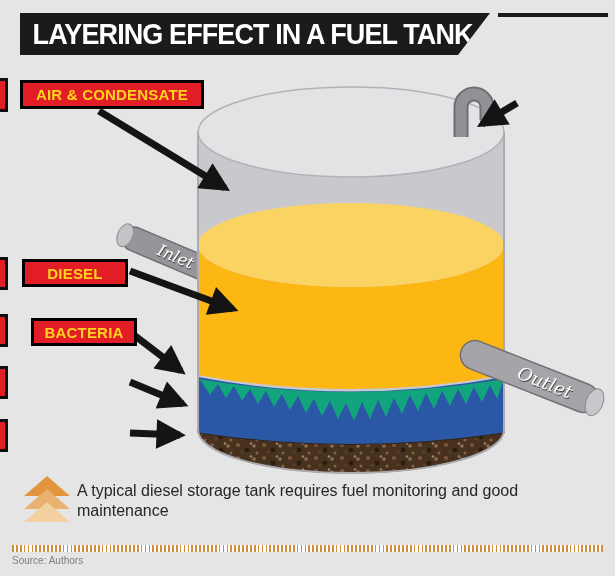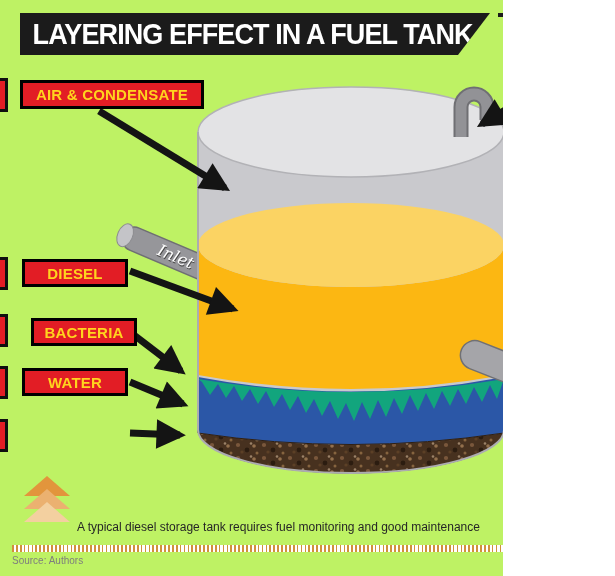--- a/index.html
+++ b/index.html
@@ -1,17 +1,17 @@
 <!DOCTYPE html>
 <html><head>
 <meta charset="utf-8">
 <style>
   html,body{margin:0;padding:0;background:#ffffff;}
   .stage{
-    position:relative;width:503px;height:576px;background:#bef264;overflow:hidden;
+    position:relative;width:615px;height:576px;background:#e5e5e5;overflow:hidden;
     font-family:"Liberation Sans",sans-serif;
   }
   
   .title-banner{
     position:absolute;left:20px;top:13px;width:470px;height:42px;background:#1b1b1b;
     clip-path:polygon(0 0,100% 0,calc(100% - 32px) 100%,0 100%);
     display:flex;align-items:center;
   }
   .title-text{
     color:#ffffff;font-size:30px;font-weight:bold;letter-spacing:-1px;
@@ -34,21 +34,21 @@
   
   .edge-frag{
     position:absolute;left:-4px;width:12px;background:#e21d25;
     border:3px solid #0f0f0f;box-sizing:border-box;
   }
   
   .diagram{position:absolute;left:0;top:0;width:615px;height:576px;}
   
   .caption{
     position:absolute;left:77px;top:481px;width:528px;
-    font-size:12px;line-height:19.5px;color:#262626;margin-top:37px;
+    font-size:16px;line-height:19.5px;color:#262626;
   }
   .chevrons{position:absolute;left:24px;top:476px;}
   
   .stripes{
     position:absolute;left:12px;top:545px;width:591px;height:7px;
     background:repeating-linear-gradient(90deg,#d0903c 0,#d0903c 1.7px,#ffffff 1.7px,#ffffff 3.9px);
   }
   .source{position:absolute;left:12px;top:555px;font-size:10px;color:#7e7e7e;}
 </style>
 </head>
@@ -118,21 +118,20 @@
       <line x1="130" y1="271" x2="233" y2="309" marker-end="url(#ah)"></line>
       <line x1="130" y1="332" x2="181" y2="371" marker-end="url(#ah)"></line>
       <line x1="130" y1="382" x2="183" y2="404" marker-end="url(#ah)"></line>
       <line x1="130" y1="433" x2="180" y2="435" marker-end="url(#ah)"></line>
     </g>
   </svg>
 
   <div class="tag" id="tag-air">AIR &amp; CONDENSATE</div>
   <div class="tag" id="tag-diesel">DIESEL</div>
   <div class="tag" id="tag-bacteria">BACTERIA</div>
-  <div class="tag" id="tag-water">WATER</div>
 
   <div class="edge-frag" style="top:78px;height:34px;"></div>
   <div class="edge-frag" style="top:257px;height:33px;"></div>
   <div class="edge-frag" style="top:314px;height:33px;"></div>
   <div class="edge-frag" style="top:366px;height:33px;"></div>
   <div class="edge-frag" style="top:419px;height:33px;"></div>
 
   <svg class="chevrons" width="46" height="50" viewBox="0 0 46 50">
     <path d="M23,0 L46,20 L0,20 Z" fill="#e2953c"></path>
     <path d="M23,13 L46,33 L0,33 Z" fill="#ebb170"></path>

